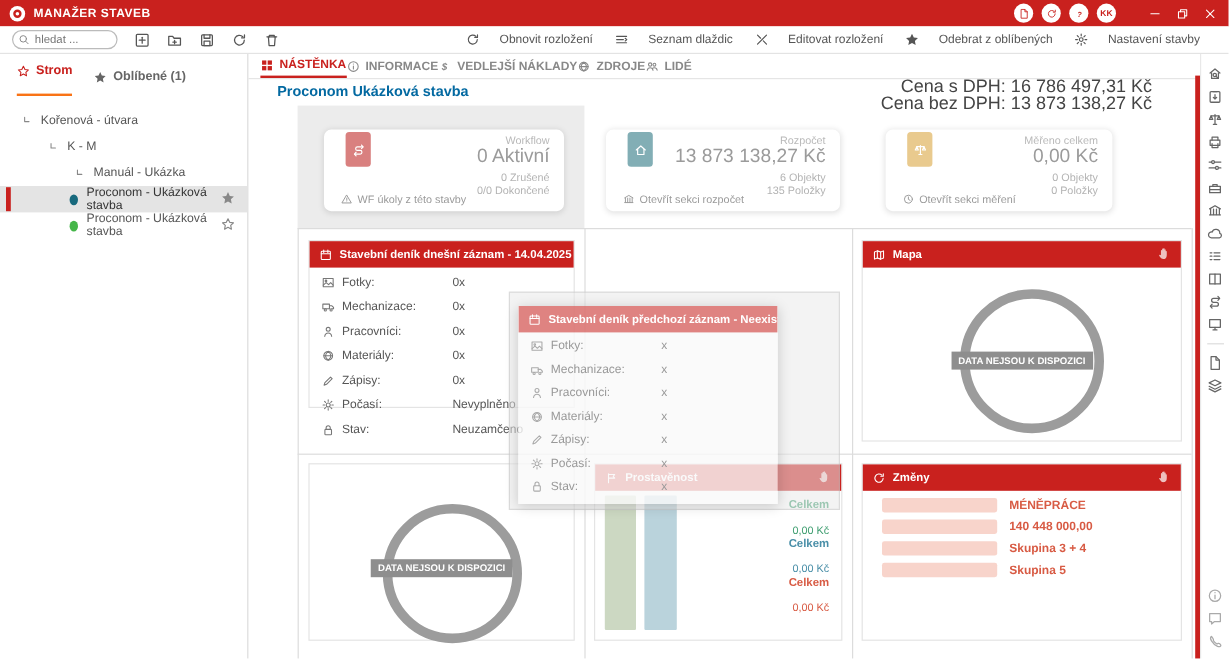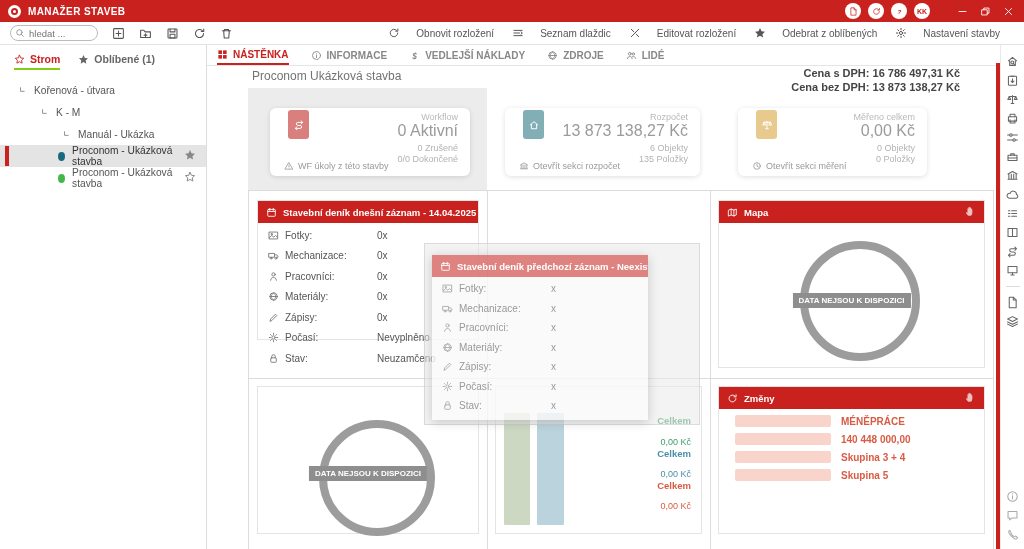--- a/index.html
+++ b/index.html
@@ -27,47 +27,47 @@
   .toolico{color:#555;display:grid;place-items:center}
   .toolico .ic{width:13px;height:13px}
   .tb-actions{display:flex;align-items:center;gap:18px;margin-left:auto;padding-right:14px}
   .tb-act{display:flex;align-items:center;gap:16px;color:#555;font-size:10px;white-space:nowrap}
   .tb-act .ic{width:12px;height:12px;color:#555}
   
   .sidebar{position:absolute;left:0;top:45px;width:207px;bottom:0;border-right:1px solid #ddd;box-sizing:border-box;background:#fff}
   .side-tabs{display:flex;gap:18px;padding:8px 0 6px 14px;align-items:center}
   .side-tab{display:flex;gap:5px;align-items:center;font-size:10.5px;font-weight:bold;color:#666}
   .side-tab .ic{width:11px;height:11px}
-  .side-tab.active{color:#c9211e;border-bottom:2px solid #84cc16;padding-bottom:3px;margin-bottom:-5px}
+  .side-tab.active{color:#c9211e;border-bottom:2px solid #f97316;padding-bottom:13px;margin-bottom:-5px}
   .tree{margin-top:8px}
   .trow{position:relative;height:22px;display:flex;align-items:center;gap:7px;color:#555;font-size:10.2px}
   .trow .ic{width:9px;height:9px;color:#888}
   .trow .dot{width:9px;height:9px;border-radius:50%}
   .trow.sel{background:#e4e4e4;color:#333}
   .trow.sel::before{content:"";position:absolute;left:5px;top:1px;bottom:1px;width:4px;background:#c9211e}
   .trow .star{margin-left:auto;margin-right:10px}
   .trow .star .ic{width:12px;height:12px}
   
   .tabsbar{position:absolute;left:207px;top:45px;width:793px;height:21px;border-bottom:1px solid #e5e5e5;
-           box-sizing:border-box;display:flex;align-items:center;gap:22px;padding-left:10px}
+           box-sizing:border-box;display:flex;align-items:center;padding-left:10px}
   .mtab{display:flex;align-items:center;gap:5px;color:#888;font-size:10px;font-weight:bold;height:100%;box-sizing:border-box}
   .mtab .ic{width:11px;height:11px}
   .mtab.active{color:#c9211e;border-bottom:2px solid #c9211e}
   
   .rightstrip{position:absolute;right:0;top:45px;width:24px;bottom:0;background:#fff;border-left:1px solid #e8e8e8;
               box-sizing:border-box;display:flex;flex-direction:column;align-items:center;padding-top:10px;gap:6px}
   .rightstrip .ric{color:#666;display:grid;place-items:center}
   .rightstrip .ric .ic{width:13px;height:13px}
   .strip-div{width:14px;border-top:1px solid #ddd;margin:3px 0}
   .strip-bottom{margin-top:auto;display:flex;flex-direction:column;gap:6px;padding-bottom:8px}
   .strip-bottom .ric{color:#aaa}
   .vscroll{position:absolute;right:24px;width:4px;top:63px;bottom:0;background:#c9211e}
   
-  .pagetitle{position:absolute;left:252px;top:69px;color:#737373;font-weight:normal;font-size:12px}
-  .prices{position:absolute;right:64px;top:66px;text-align:right;font-size:11px;font-weight:bold;color:#444;line-height:14px}
+  .pagetitle{position:absolute;left:231px;top:69px;color:#0369a1;font-weight:bold;font-size:12px}
+  .prices{position:absolute;right:64px;top:66px;text-align:right;font-size:15px;font-weight:normal;color:#444;line-height:14px}
   
   .graypanel{position:absolute;left:248px;top:88px;width:239px;height:102px;background:#ececec}
   .scard{position:absolute;top:108px;height:68px;background:#fff;border-radius:6px;box-shadow:0 1px 5px rgba(0,0,0,.13)}
   .scard .iconblk{position:absolute;left:18px;top:2px;width:21px;height:29px;border-radius:3px;color:#fff;display:grid;place-items:center}
   .scard .iconblk .ic{width:12px;height:12px}
   .scard .t1{position:absolute;right:12px;top:4px;font-size:9px;color:#b9b9b9}
   .scard .t2{position:absolute;right:12px;top:14px;font-size:16px;color:#9b9b9b}
   .scard .t3{position:absolute;right:12px;top:35px;font-size:9px;color:#b3b3b3}
   .scard .t4{position:absolute;right:12px;top:46px;font-size:9px;color:#b3b3b3}
   .scard .foot{position:absolute;left:14px;bottom:5px;font-size:9px;color:#9a9a9a;display:flex;gap:4px;align-items:center}
@@ -731,20 +731,34 @@
     <div class="ring" style="left:81px;top:40px;width:104px;height:104px"></div>
     <div class="nodata" style="left:50%;top:92px;transform:translateX(-50%)">DATA NEJSOU K DISPOZICI</div>
   </div>
 
   <div class="tile" style="left:257px;top:386px;width:222px;height:148px">
     <div class="ring" style="left:61px;top:33px;width:100px;height:100px"></div>
     <div class="nodata" style="left:50%;top:79px;transform:translateX(-50%)">DATA NEJSOU K DISPOZICI</div>
   </div>
 
   <div class="tile" style="left:495px;top:386px;width:207px;height:148px">
+    <div class="thead">
+      <i class="ic">
+          <svg viewBox="0 0 16 16">
+            <path d="M4.5 2.5v11"></path>
+            <path d="M4.5 3.5h7.5l-1.8 2.2 1.8 2.2H4.5"></path>
+          </svg>
+        </i>
+      <span>Prostavěnost</span>
+      <span class="hand"><i class="ic">
+            <svg viewBox="0 0 16 16">
+              <path fill="currentColor" stroke="none" d="M5.3 14c-.9-.8-2-2.2-2.6-3.3-.3-.6.3-1.2.9-.9l1 .6V5c0-.9 1.25-.9 1.3 0V3.5c0-.9 1.3-.9 1.35 0V3c0-.9 1.3-.9 1.35.05v1.25c.05-.8 1.25-.75 1.3.1v1.6c.05-.7 1.2-.65 1.2.15V9.5c0 1.8-.4 3.2-1.1 4-.9 1-3.6 1.3-4.7.5z"></path>
+            </svg>
+          </i></span>
+    </div>
     <div class="pbar" style="left:8px;width:26px;top:26px;background:#ccd8c2"></div>
     <div class="pbar" style="left:41px;width:27px;top:26px;background:#bad3dc"></div>
     <div class="plegend">
       <div class="lg-green">Celkem</div>
       <div style="height:11px"></div>
       <div class="lg-green val">0,00 Kč</div>
       <div class="lg-blue">Celkem</div>
       <div style="height:10px"></div>
       <div class="lg-blue val">0,00 Kč</div>
       <div class="lg-red">Celkem</div>

